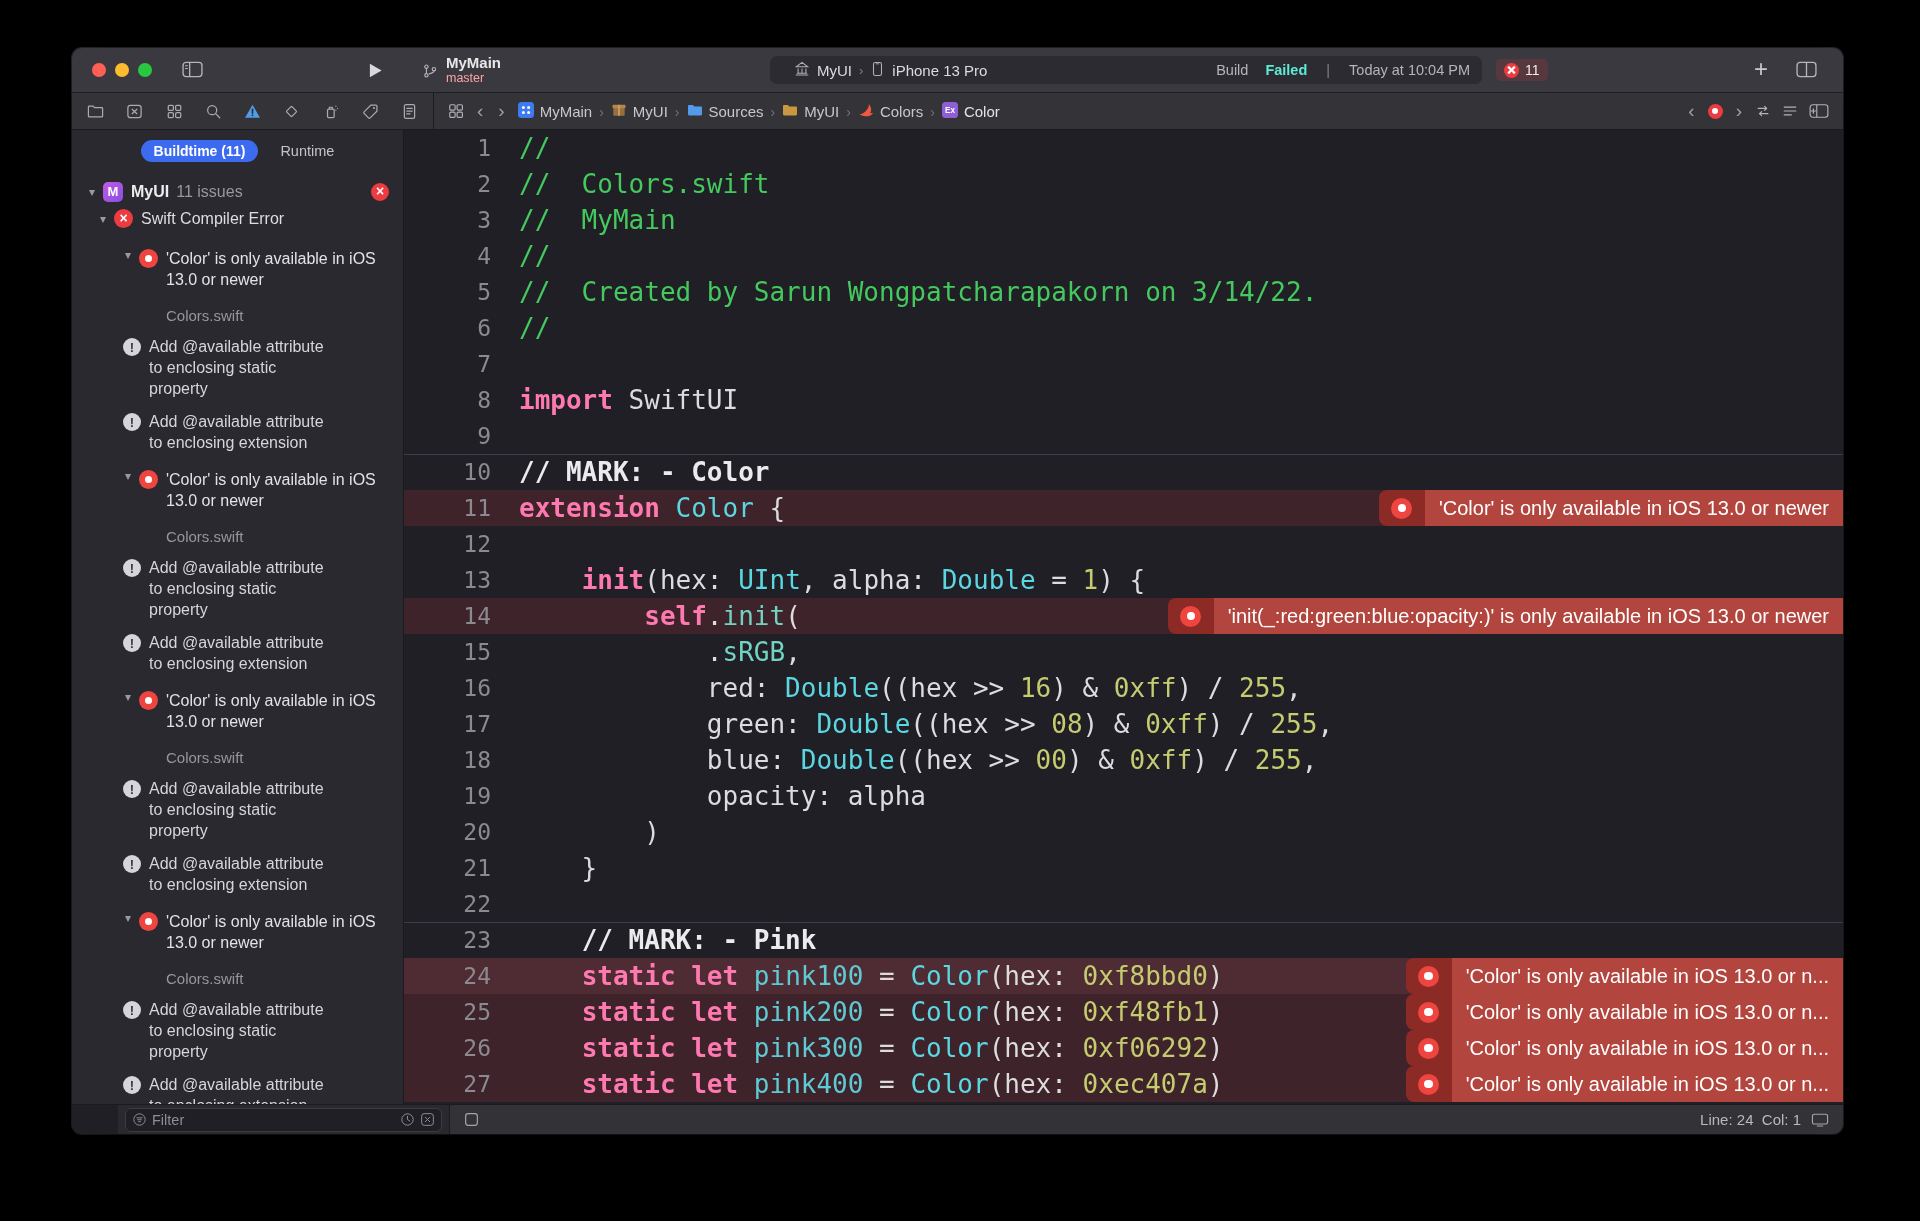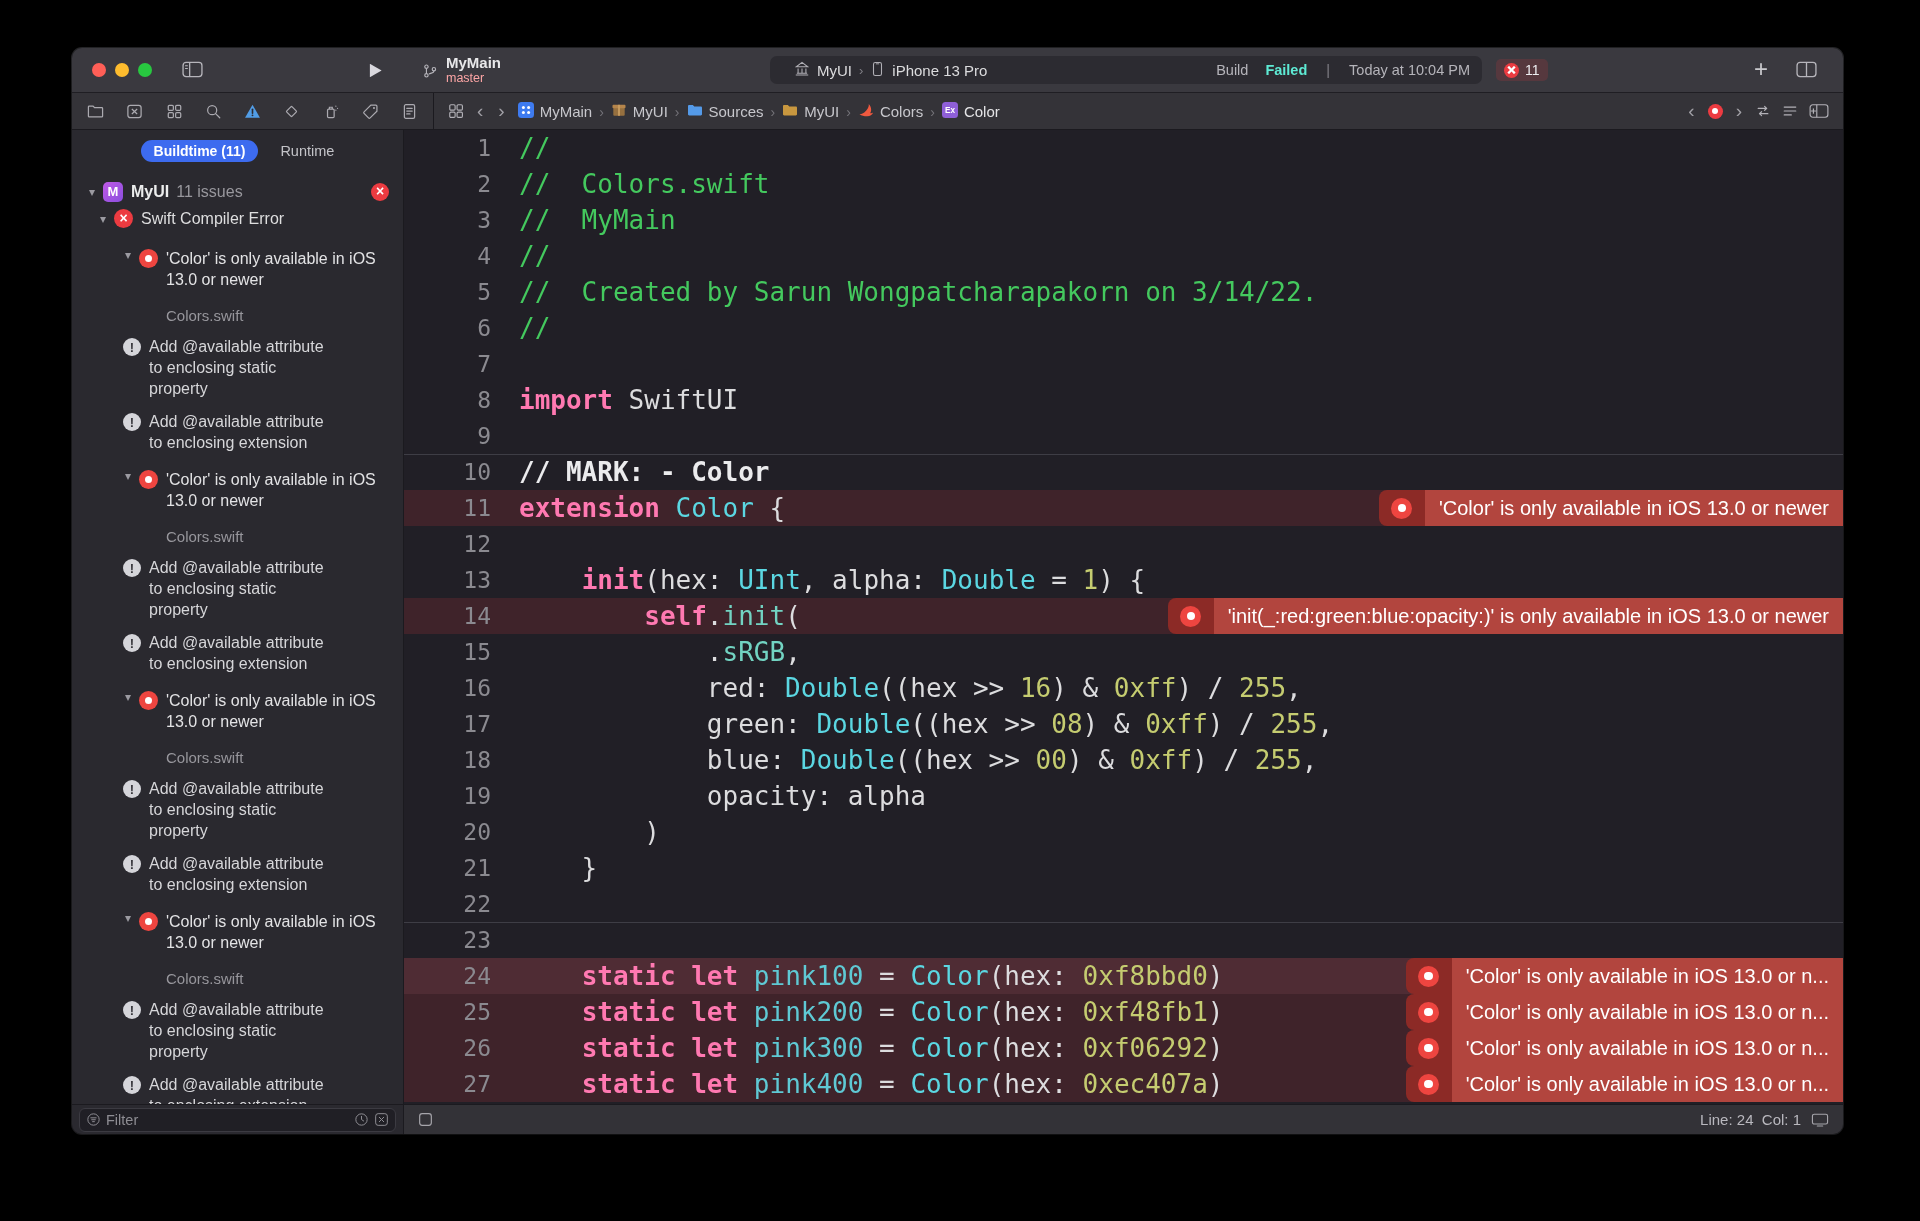--- a/index.html
+++ b/index.html
@@ -91,21 +91,21 @@
   .tk-keyword{color:var(--tk-keyword);font-weight:700;}
   .tk-type{color:var(--tk-type);} .tk-member{color:var(--tk-member);}
   .tk-number{color:var(--tk-number);} .tk-decl{color:var(--tk-decl);}
   .banner{position:absolute;right:0;top:0;bottom:0;display:flex;align-items:stretch;
     font-family:"Liberation Sans","DejaVu Sans",sans-serif;font-size:20px;}
   .banner .chip{width:46px;background:var(--chip);border-radius:8px 0 0 8px;
     display:flex;align-items:center;justify-content:center;}
   .banner .bmsg{background:var(--msg);color:#fff;display:flex;align-items:center;
     padding:0 14px;white-space:nowrap;max-width:700px;overflow:hidden;}
   
-  .bottombar{height:29px;flex:none;display:flex;border-top:1px solid #1b1a1f;}
+  .bottombar{height:29px;flex:none;display:flex;border-top:1px solid #1b1a1f;padding-left:46px;}
   .filter-section{width:332px;flex:none;background:#2a292f;border-right:1px solid #1b1a1f;
     display:flex;align-items:center;padding:0 7px;box-sizing:border-box;}
   .filter-field{flex:1;height:22px;background:#201f25;border:1px solid #3c3b42;border-radius:6px;
     display:flex;align-items:center;gap:5px;padding:0 6px;}
   .fph{color:#8e8d93;font-size:14.5px;flex:none;}
   .fic{display:inline-flex;} .fic.mr{margin-left:auto;}
   .status-section{flex:1;background:#333237;display:flex;align-items:center;gap:10px;
     padding:0 14px;color:#b9b8be;font-size:15px;}
   .flexsp{flex:1;}
   .linecol{white-space:pre;}
@@ -428,21 +428,21 @@
           <div class="code-line"><span class="gutter">13</span><span class="src"><span class="tk-plain">    </span><span class="tk-keyword">init</span><span class="tk-plain">(hex: </span><span class="tk-type">UInt</span><span class="tk-plain">, alpha: </span><span class="tk-type">Double</span><span class="tk-plain"> = </span><span class="tk-number">1</span><span class="tk-plain">) {</span></span></div>
           <div class="code-line err"><span class="gutter">14</span><span class="src"><span class="tk-plain">        </span><span class="tk-keyword">self</span><span class="tk-plain">.</span><span class="tk-member">init</span><span class="tk-plain">(</span></span><span class="banner"><span class="chip"><span class="errdot"></span></span><span class="bmsg">'init(_:red:green:blue:opacity:)' is only available in iOS 13.0 or newer</span></span></div>
           <div class="code-line"><span class="gutter">15</span><span class="src"><span class="tk-plain">            .</span><span class="tk-member">sRGB</span><span class="tk-plain">,</span></span></div>
           <div class="code-line"><span class="gutter">16</span><span class="src"><span class="tk-plain">            red: </span><span class="tk-type">Double</span><span class="tk-plain">((hex &gt;&gt; </span><span class="tk-number">16</span><span class="tk-plain">) &amp; </span><span class="tk-number">0xff</span><span class="tk-plain">) / </span><span class="tk-number">255</span><span class="tk-plain">,</span></span></div>
           <div class="code-line"><span class="gutter">17</span><span class="src"><span class="tk-plain">            green: </span><span class="tk-type">Double</span><span class="tk-plain">((hex &gt;&gt; </span><span class="tk-number">08</span><span class="tk-plain">) &amp; </span><span class="tk-number">0xff</span><span class="tk-plain">) / </span><span class="tk-number">255</span><span class="tk-plain">,</span></span></div>
           <div class="code-line"><span class="gutter">18</span><span class="src"><span class="tk-plain">            blue: </span><span class="tk-type">Double</span><span class="tk-plain">((hex &gt;&gt; </span><span class="tk-number">00</span><span class="tk-plain">) &amp; </span><span class="tk-number">0xff</span><span class="tk-plain">) / </span><span class="tk-number">255</span><span class="tk-plain">,</span></span></div>
           <div class="code-line"><span class="gutter">19</span><span class="src"><span class="tk-plain">            opacity: alpha</span></span></div>
           <div class="code-line"><span class="gutter">20</span><span class="src"><span class="tk-plain">        )</span></span></div>
           <div class="code-line"><span class="gutter">21</span><span class="src"><span class="tk-plain">    }</span></span></div>
           <div class="code-line"><span class="gutter">22</span><span class="src"></span></div>
-          <div class="code-line mark-line"><span class="gutter">23</span></div>
+          <div class="code-line mark-line"><span class="gutter">23</span><span class="src"><span class="tk-plain">    </span><span class="tk-mark">// MARK: - Pink</span></span></div>
           <div class="code-line err-active"><span class="gutter">24</span><span class="src"><span class="tk-plain">    </span><span class="tk-keyword">static</span><span class="tk-plain"> </span><span class="tk-keyword">let</span><span class="tk-plain"> </span><span class="tk-decl">pink100</span><span class="tk-plain"> = </span><span class="tk-type">Color</span><span class="tk-plain">(hex: </span><span class="tk-number">0xf8bbd0</span><span class="tk-plain">)</span></span><span class="banner"><span class="chip"><span class="errdot"></span></span><span class="bmsg">'Color' is only available in iOS 13.0 or n...</span></span></div>
           <div class="code-line err"><span class="gutter">25</span><span class="src"><span class="tk-plain">    </span><span class="tk-keyword">static</span><span class="tk-plain"> </span><span class="tk-keyword">let</span><span class="tk-plain"> </span><span class="tk-decl">pink200</span><span class="tk-plain"> = </span><span class="tk-type">Color</span><span class="tk-plain">(hex: </span><span class="tk-number">0xf48fb1</span><span class="tk-plain">)</span></span><span class="banner"><span class="chip"><span class="errdot"></span></span><span class="bmsg">'Color' is only available in iOS 13.0 or n...</span></span></div>
           <div class="code-line err"><span class="gutter">26</span><span class="src"><span class="tk-plain">    </span><span class="tk-keyword">static</span><span class="tk-plain"> </span><span class="tk-keyword">let</span><span class="tk-plain"> </span><span class="tk-decl">pink300</span><span class="tk-plain"> = </span><span class="tk-type">Color</span><span class="tk-plain">(hex: </span><span class="tk-number">0xf06292</span><span class="tk-plain">)</span></span><span class="banner"><span class="chip"><span class="errdot"></span></span><span class="bmsg">'Color' is only available in iOS 13.0 or n...</span></span></div>
           <div class="code-line err"><span class="gutter">27</span><span class="src"><span class="tk-plain">    </span><span class="tk-keyword">static</span><span class="tk-plain"> </span><span class="tk-keyword">let</span><span class="tk-plain"> </span><span class="tk-decl">pink400</span><span class="tk-plain"> = </span><span class="tk-type">Color</span><span class="tk-plain">(hex: </span><span class="tk-number">0xec407a</span><span class="tk-plain">)</span></span><span class="banner"><span class="chip"><span class="errdot"></span></span><span class="bmsg">'Color' is only available in iOS 13.0 or n...</span></span></div>
         </div>
     </div>
   </div>
 
   <div class="bottombar">
     <div class="filter-section">

